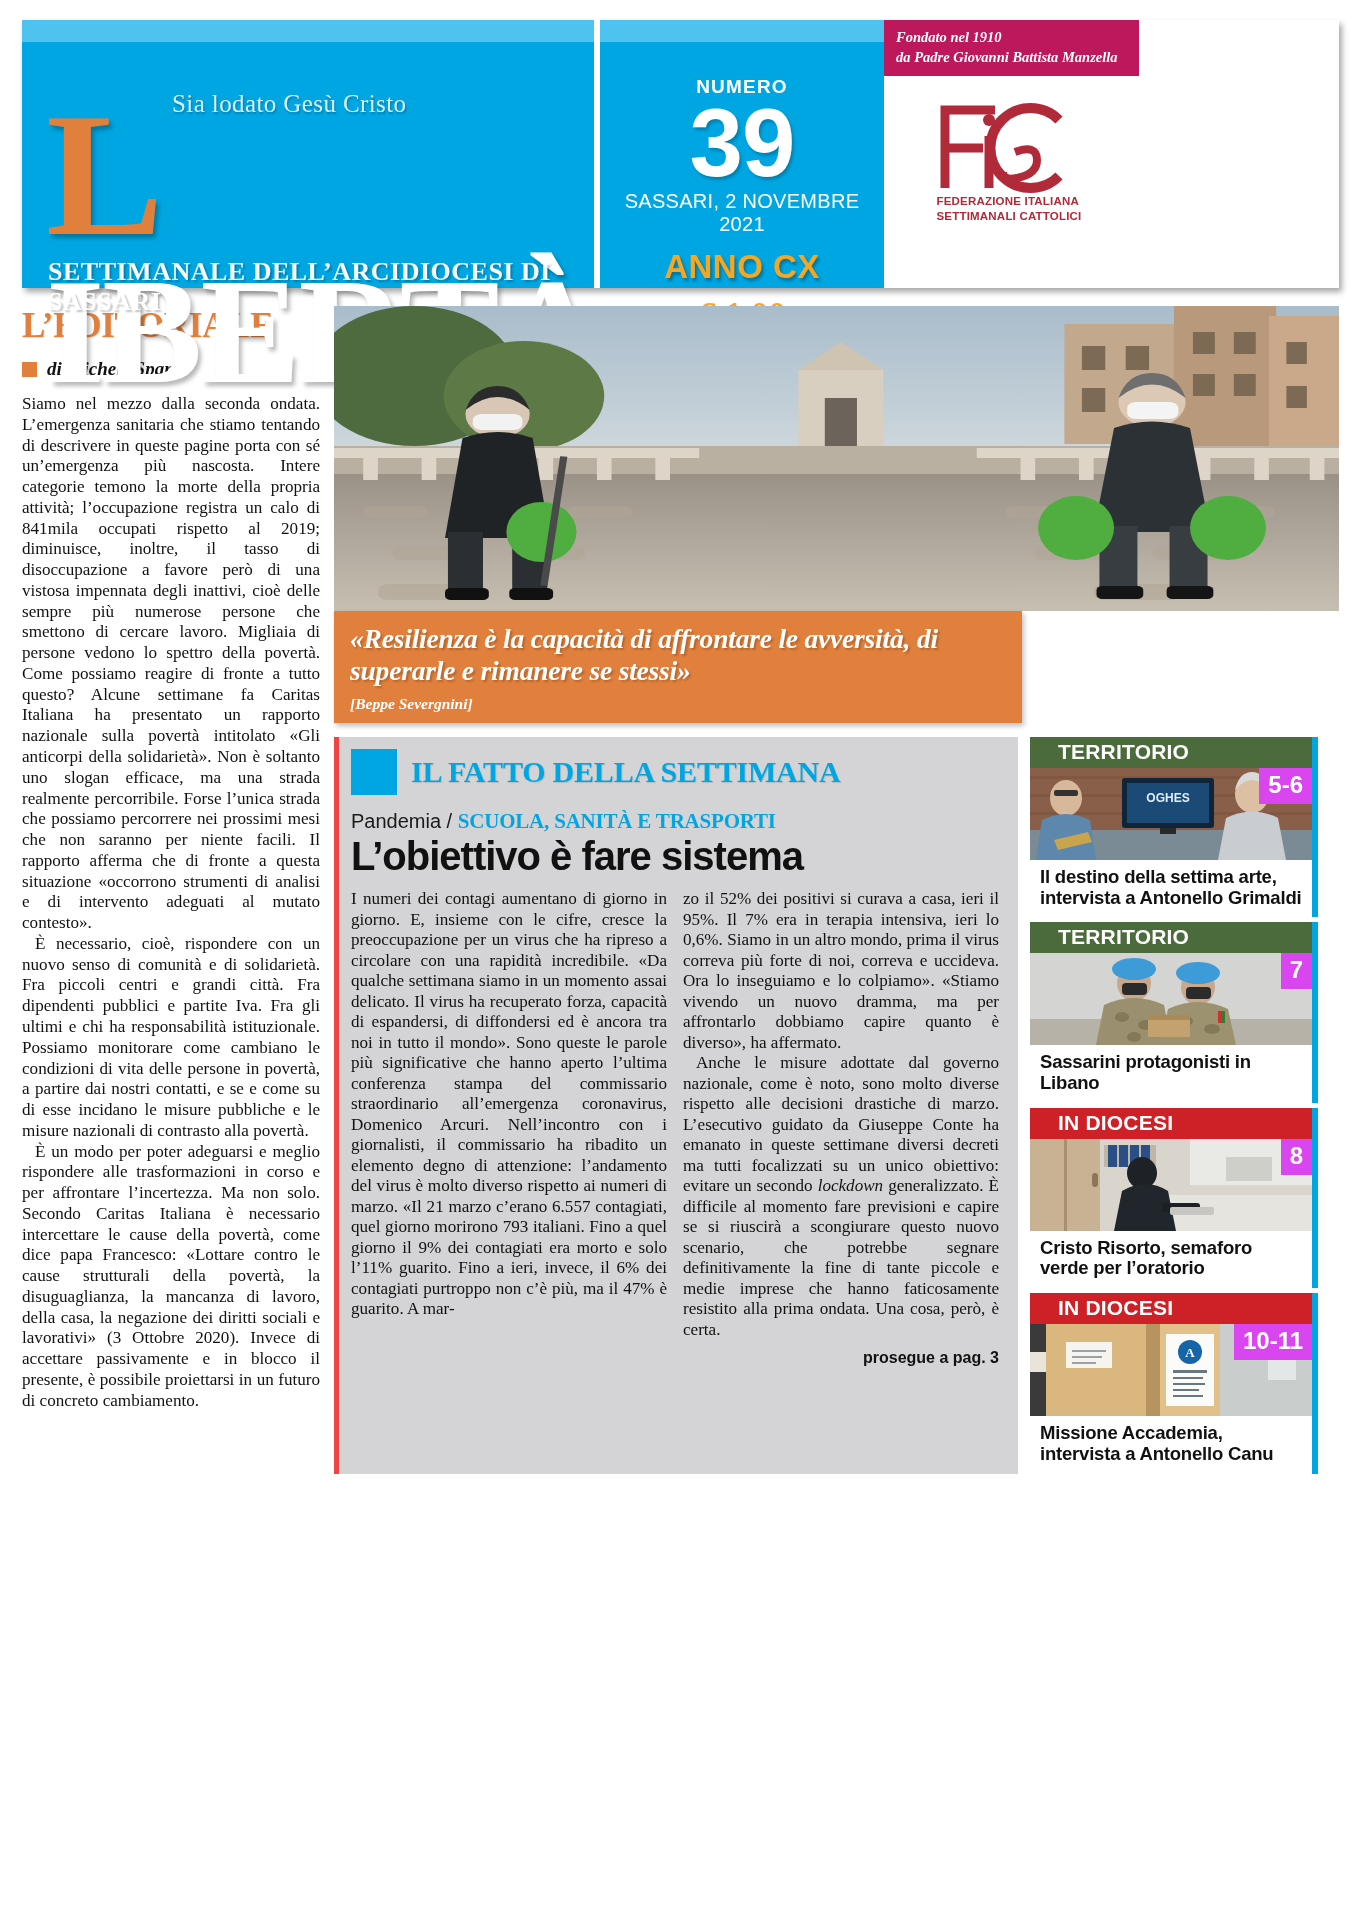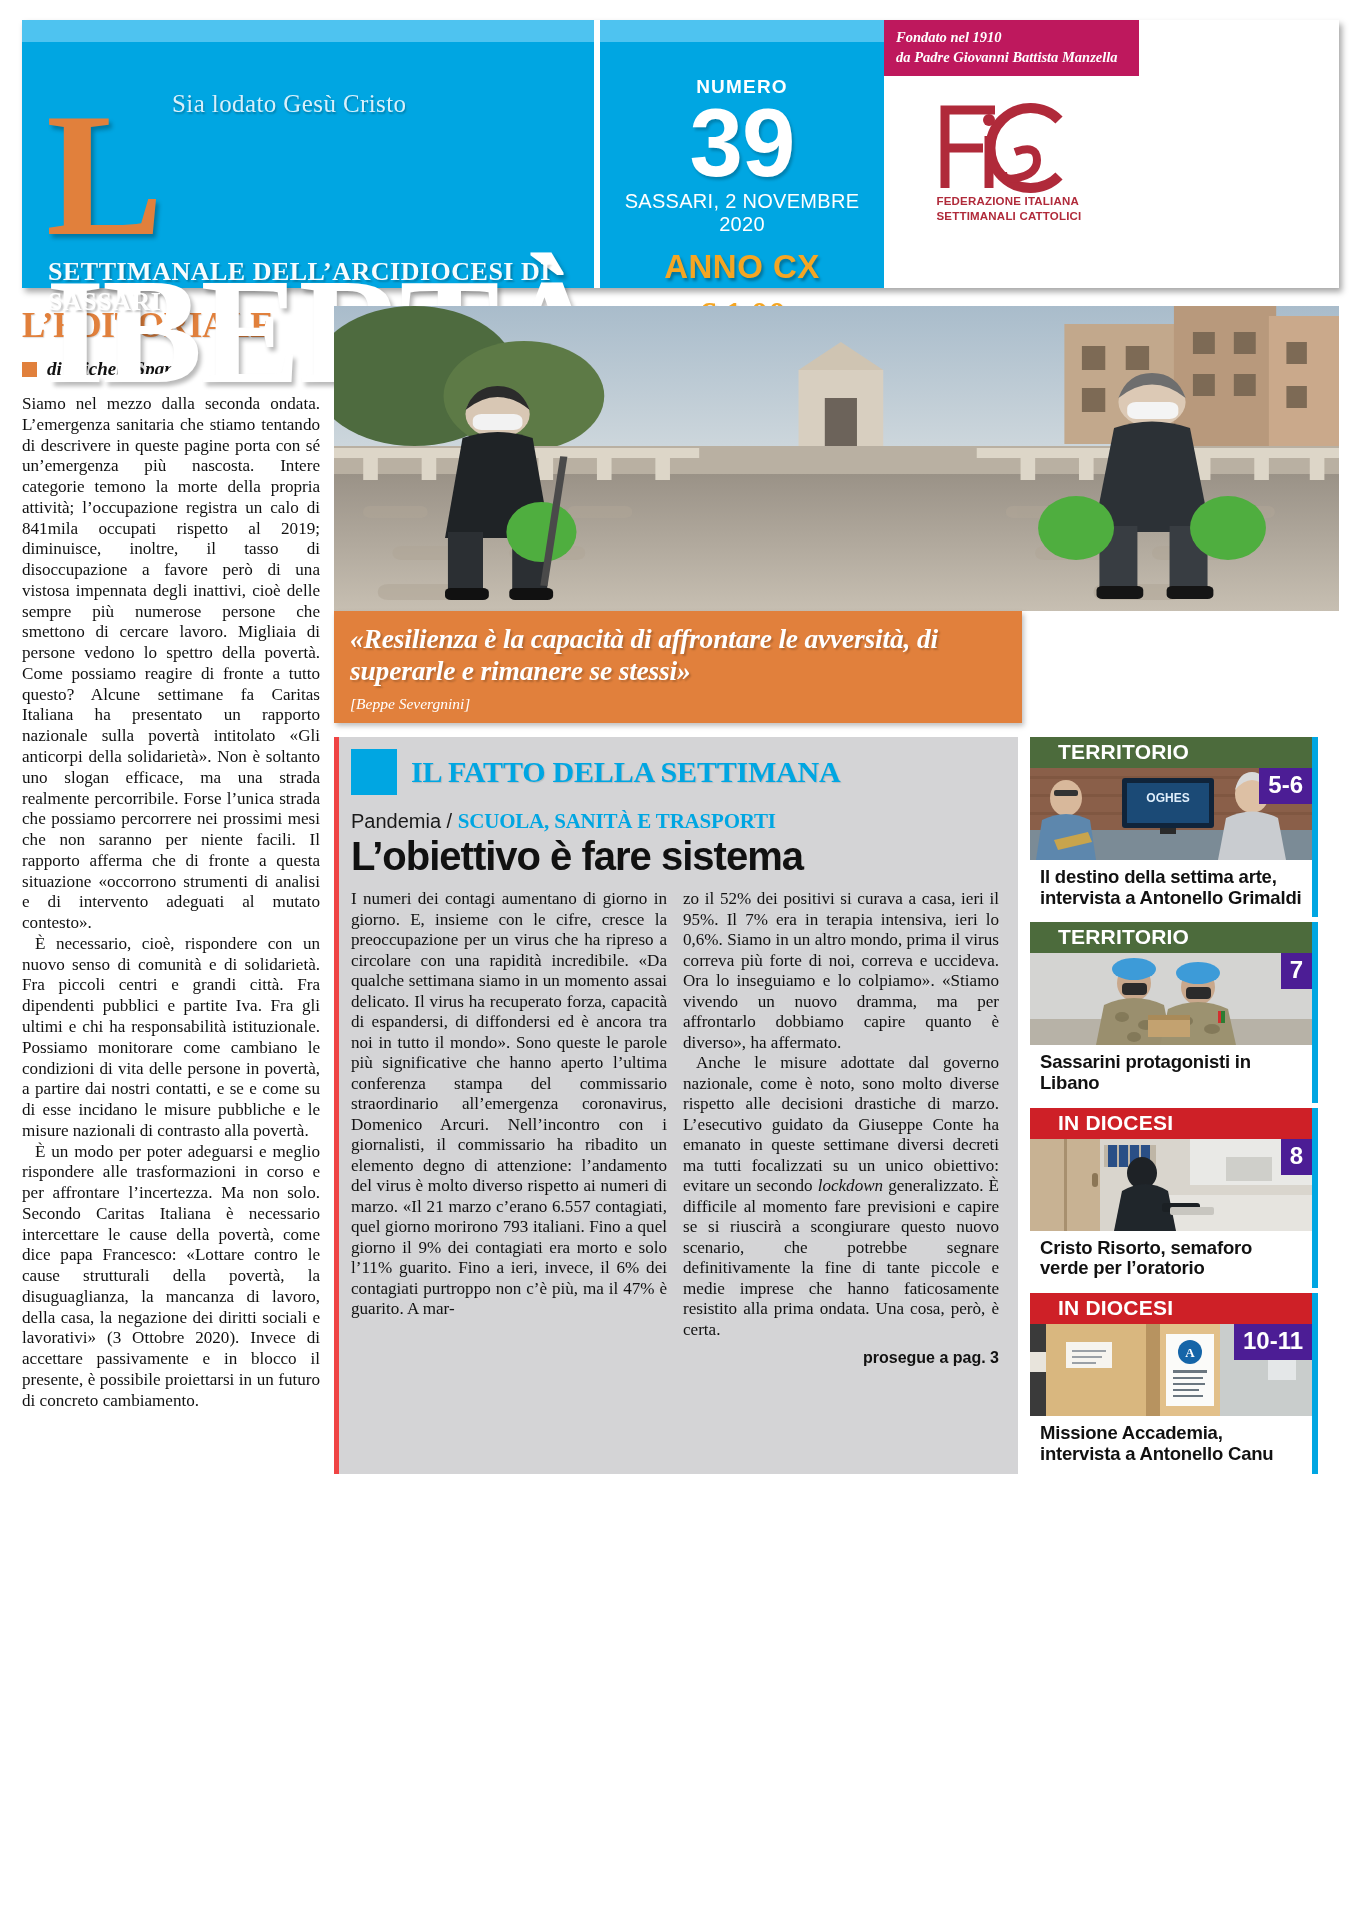--- a/index.html
+++ b/index.html
@@ -123,21 +123,21 @@
     padding: 12px 16px 10px 16px; width: 688px;
     box-shadow: 2px 3px 5px rgba(0,0,0,.25);
   }
   .quotebar .q {
     font-family: "Liberation Serif", serif; font-weight: bold; font-style: italic;
     font-size: 27.5px; line-height: 1.16; letter-spacing: -.2px;
     text-shadow: 2px 2px 2px rgba(0,0,0,.2);
   }
   .quotebar .qa {
     margin-top: 8px; font-family: "Liberation Serif", serif;
-    font-weight: normal; font-style: italic; font-size: 15.5px;
+    font-weight: bold; font-style: italic; font-size: 15.5px;
   }
 
   .lower { display: flex; gap: 12px; margin-top: 14px; }
 
   
   .feature { width: 684px; background: #D4D4D6; padding: 12px 14px 10px 12px;
     border-left: 5px solid #ef4444; position: relative; }
   .feat-head { display: flex; align-items: center; gap: 14px; }
   .feat-sq { width: 46px; height: 46px; background: #00A6E2; }
   .feat-section {
@@ -167,21 +167,21 @@
   .promo { position: relative; border-right: 6px solid #00A6E2; background: #fff; }
   .promo-label {
     font-family: "Liberation Sans", sans-serif; font-weight: bold;
     font-size: 21px; color: #fff; padding: 3px 0 4px 28px; letter-spacing: .2px;
   }
   .promo-label.territorio { background: #4C6B3C; }
   .promo-label.diocesi { background: #CE2027; }
   .promo-img { position: relative; width: 100%; height: 92px; overflow: hidden; }
   .promo-img svg { display:block; width: 100%; height: 100%; }
   .promo-page {
-    position: absolute; right: 0; top: 0; background: #4c1d95; color: #fff;
+    position: absolute; right: 0; top: 0; background: #d946ef; color: #fff;
     font-family: "Liberation Sans", sans-serif; font-weight: bold;
     font-size: 24px; line-height: 1; padding: 5px 9px 7px 9px; margin-left: 20px;
   }
   .promo-cap {
     font-family: "Liberation Sans", sans-serif; font-weight: bold;
     font-size: 18.5px; line-height: 1.12; color: #111;
     padding: 7px 8px 9px 10px; letter-spacing: -.2px;
   }
 </style>
 </head>
@@ -195,21 +195,21 @@
       <div class="mh-motto">Sia lodato Gesù Cristo</div>
       <div class="mh-title"><span class="drop">L</span><span>IBERTÀ</span></div>
       <div class="mh-sub">SETTIMANALE DELL’ARCIDIOCESI DI SASSARI</div>
     </div>
 
     <div class="mh-sep"></div>
 
     <div class="mh-mid">
       <div class="mh-numlabel">NUMERO</div>
       <div class="mh-number">39</div>
-      <div class="mh-date">SASSARI, 2 NOVEMBRE 2020</div>
+      <div class="mh-date">SASSARI, 2 NOVEMBRE 2021</div>
       <div class="mh-anno">ANNO CX</div>
       <div class="mh-price">€ 1,00</div>
     </div>
 
     <div class="mh-right">
       <div class="mh-founded">
         <div>Fondato nel 1910</div>
         <div>da Padre Giovanni Battista Manzella</div>
       </div>
 

